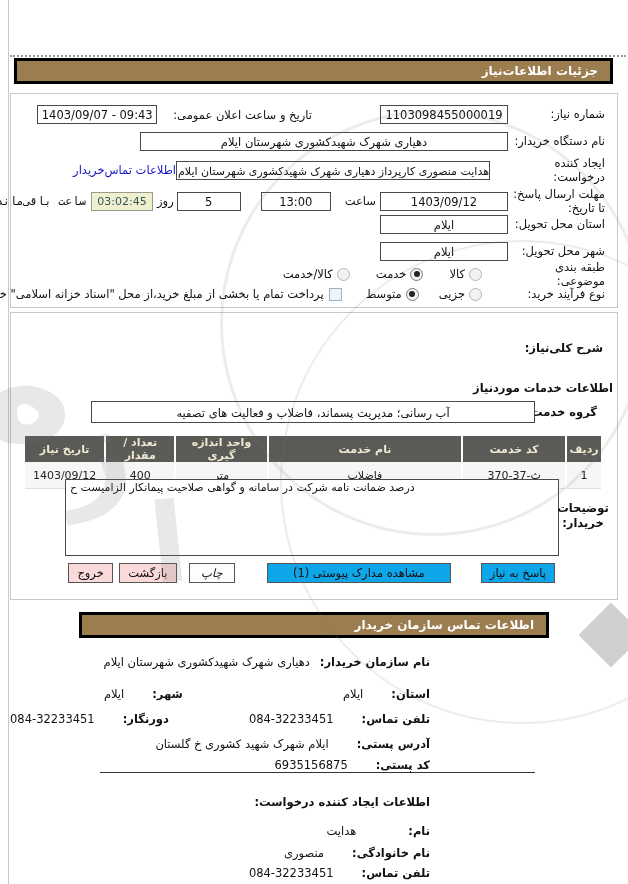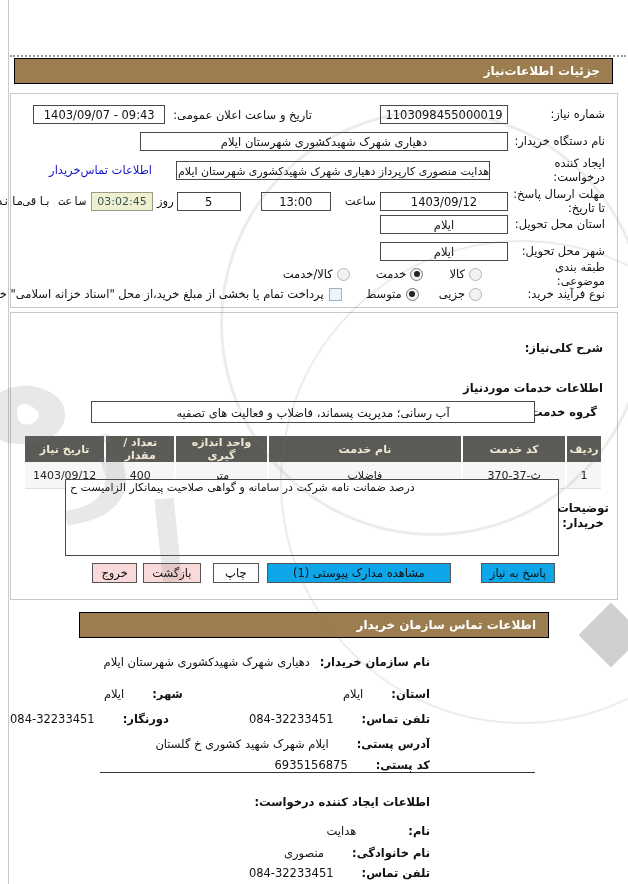--- a/index.html
+++ b/index.html
@@ -1,21 +1,21 @@
 <!DOCTYPE html>
 <html lang="fa"><head>
 <meta charset="utf-8">
 <style>
   html,body{margin:0;padding:0;background:#fff;}
   .page{position:relative;width:628px;height:884px;background:#fff;overflow:hidden;
         font-family:"DejaVu Sans","Liberation Sans",sans-serif;font-size:11.5px;color:#111;}
   .page-left-border{position:absolute;left:8px;top:0;bottom:0;width:1px;background:#c9c9c9;}
   .dotted-sep{position:absolute;left:10px;right:2px;top:55px;border-top:2px dotted #9a9a9a;}
 
-  .bar{position:absolute;background:#9c7d4f;border:1px solid #000000;color:#fff;
+  .bar{position:absolute;background:#9c7d4f;border:3px solid #000000;color:#fff;
        font-weight:bold;font-size:12px;direction:rtl;display:flex;align-items:center;
        padding:0 12px;box-sizing:border-box;}
   .bar-main{left:14px;right:15px;top:58px;height:26px;}
   .bar-contact{left:79px;width:470px;top:612px;height:26px;}
 
   .panel{position:absolute;left:10px;right:10px;background:#fff;border:1px solid #c8c8c8;}
   .panel1{top:93px;height:213px;}
   .panel2{top:312px;height:286px;}
 
   .row{position:absolute;right:12px;left:8px;display:flex;direction:rtl;align-items:center;}
@@ -74,32 +74,32 @@
     <div class="bar bar-main">
       <span>جزئیات اطلاعات‌نیاز</span>
     </div>
 
     <div class="panel panel1">
 
       <div class="row" style="top:11px;">
         <span class="lbl">شماره نیاز:</span>
         <span class="field ltr" style="width:128px;">1103098455000019</span>
         <span style="margin-right:68px;white-space:nowrap;">تاریخ و ساعت اعلان عمومی:</span>
-        <span class="field ltr" style="width:132px;margin-right:8px;">1403/09/07 - 09:43</span>
+        <span class="field ltr" style="width:120px;margin-right:16px;">1403/09/07 - 09:43</span>
       </div>
 
       <div class="row" style="top:38px;">
         <span class="lbl">نام دستگاه خریدار:</span>
         <span class="field" style="width:368px;">دهیاری شهرک  شهیدکشوری  شهرستان ایلام</span>
       </div>
 
       <div class="row" style="top:62px;">
         <span class="lbl">ایجاد کننده درخواست:</span>
         <span class="field" style="width:314px;margin-right:18px;font-size:11px;padding-left:7px;">هدایت  منصوری  کارپرداز  دهیاری شهرک  شهیدکشوری  شهرستان ایلام</span>
-        <span class="link" style="margin-right:24px;">اطلاعات تماس‌خریدار</span>
+        <span class="link" style="">اطلاعات تماس‌خریدار</span>
       </div>
 
       <div class="row" style="top:93px;">
         <span class="lbl">مهلت ارسال پاسخ: تا تاریخ:</span>
         <span class="field ltr" style="width:128px;">1403/09/12</span>
         <span style="margin-right:4px;">ساعت</span>
         <span class="field ltr" style="width:70px;margin-right:14px;">13:00</span>
         <span class="field ltr" style="width:64px;margin-right:20px;">5</span>
         <span style="margin-right:3px;">روز</span>
         <span class="timerbox ltr" style="margin-right:4px;">03:02:45</span>
@@ -146,21 +146,21 @@
           <span class="checkbox"></span>
           <span style="white-space:nowrap;">پرداخت تمام یا بخشی از مبلغ خرید،از محل "اسناد خزانه اسلامی" خواهد بود.</span>
         </span>
       </div>
     </div>
 
     <div class="panel panel2">
 
       <div class="bold" style="position:absolute;top:28px;right:14px;direction:rtl;">شرح کلی‌نیاز:</div>
 
-      <div class="bold" style="position:absolute;top:68px;right:14px;direction:rtl;">اطلاعات خدمات موردنیاز</div>
+      <div class="bold" style="position:absolute;top:68px;right:4px;direction:rtl;">اطلاعات خدمات موردنیاز</div>
 
       <div class="bold" style="position:absolute;top:92px;right:20px;direction:rtl;">گروه خدمت:</div>
       <div class="field" style="position:absolute;top:88px;right:82px;width:444px;height:22px;line-height:22px;">آب رسانی؛ مدیریت پسماند، فاضلاب و فعالیت های  تصفیه</div>
 
       <table class="svc">
         <colgroup>
           <col style="width:6%">
             <col style="width:18%">
             <col style="width:34%">
           <col style="width:16%">
@@ -188,21 +188,21 @@
           </tr>
         </tbody>
       </table>
 
       <div class="textarea" style="top:166px;right:58px;width:494px;height:77px;">درصد ضمانت نامه شرکت در سامانه و گواهی صلاحیت پیمانکار الزامیست ح</div>
       <div class="bold" style="position:absolute;top:188px;right:8px;width:52px;direction:rtl;line-height:1.3;text-align:center;">توضیحات خریدار:</div>
 
       <div style="position:absolute;top:250px;right:62px;left:0;display:flex;direction:rtl;align-items:center;">
         <span class="btn btn-green">پاسخ به نیاز</span>
         <span class="btn btn-green" style="margin-right:30px;min-width:184px;">مشاهده مدارک پیوستی (1)</span>
-        <span class="btn btn-white" style="margin-right:8px;min-width:46px;">چاپ</span>
+        <span class="btn btn-white" style="margin-right:32px;min-width:46px;font-style:italic;">چاپ</span>
         <span class="btn btn-pink" style="margin-right:12px;min-width:58px;">بازگشت</span>
         <span class="btn btn-pink" style="margin-right:6px;min-width:38px;">خروج</span>
       </div>
     </div>
 
     <div class="bar bar-contact">
       <span>اطلاعات تماس سازمان خریدار</span>
     </div>
 
     <div class="crow" style="top:655px;">

